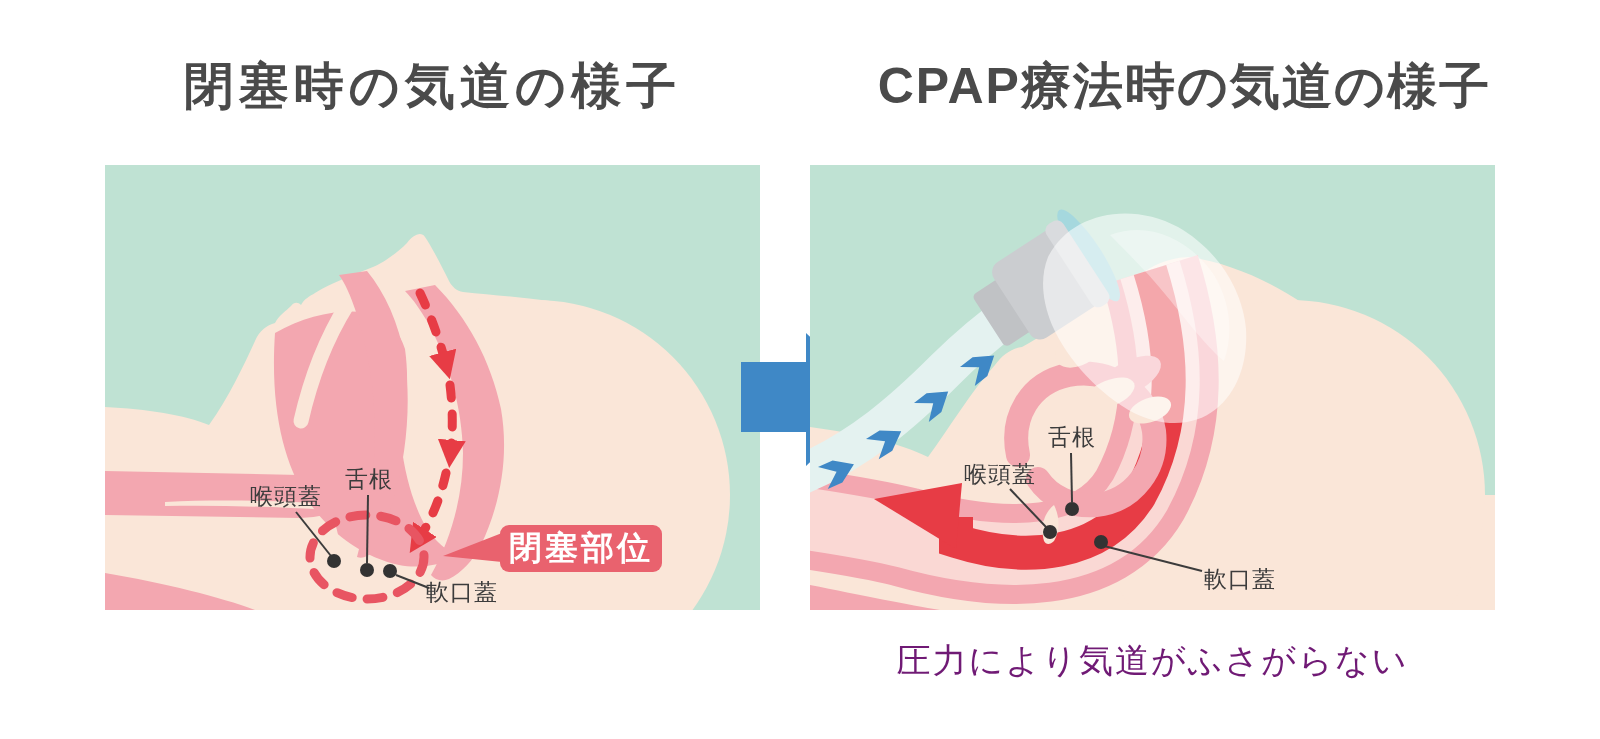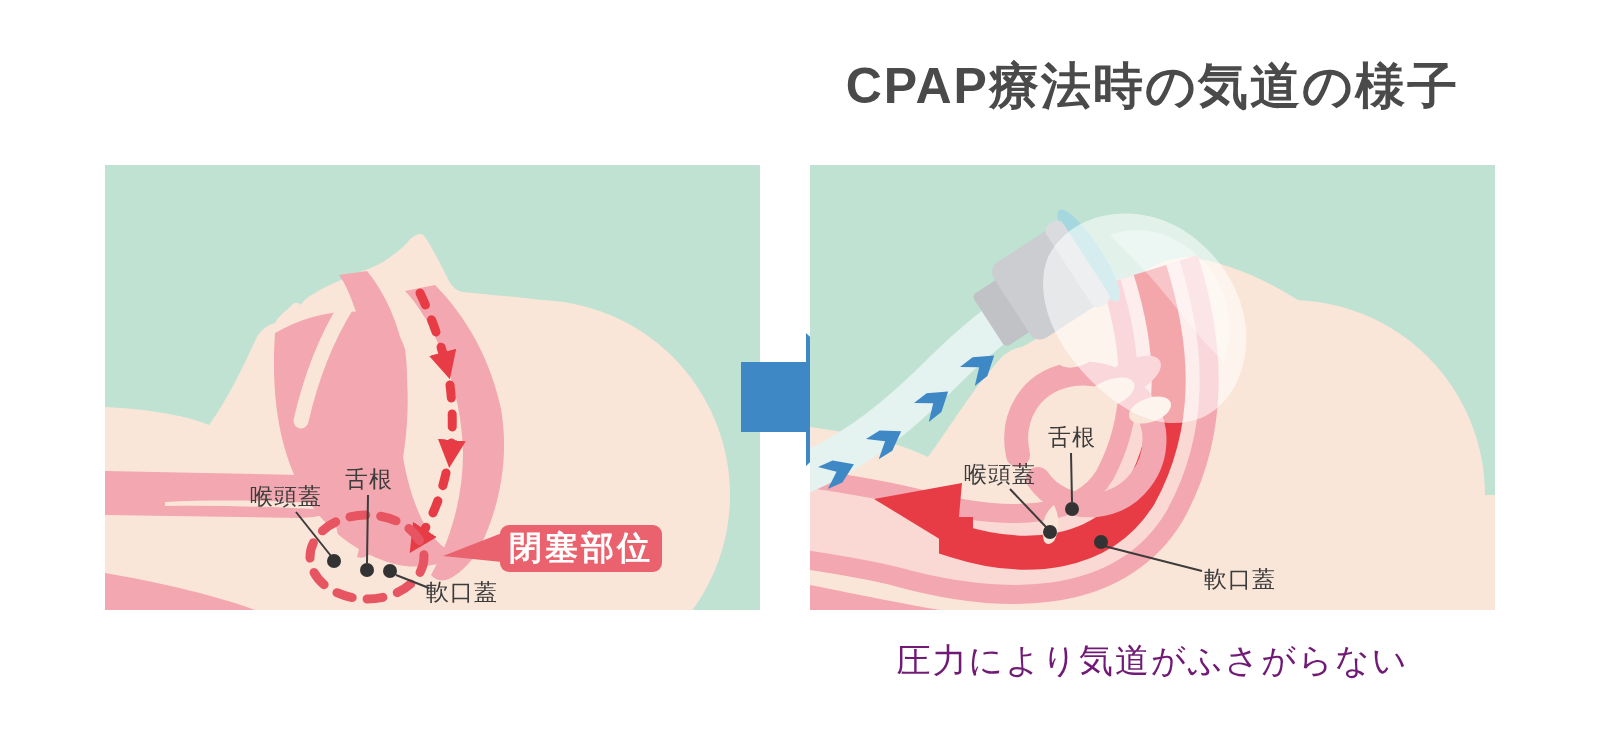--- a/index.html
+++ b/index.html
@@ -1,37 +1,38 @@
 <!DOCTYPE html>
 <html><head>
 <meta charset="utf-8">
 <style>
   html,body{margin:0;padding:0;background:#ffffff;}
   .stage{position:relative;width:1600px;height:739px;background:#ffffff;overflow:hidden;
          font-family:"Liberation Sans","DejaVu Sans",sans-serif;}
   .panel-title{position:absolute;top:50px;height:72px;line-height:72px;text-align:center;
                font-size:50px;font-weight:700;color:#4a4a4a;letter-spacing:5px;white-space:nowrap;}
   #title-left{left:105px;width:655px;}
-  #title-right{left:810px;width:685px;letter-spacing:2px;}
+  #title-right{left:842px;width:685px;letter-spacing:2px;}
   .caption{position:absolute;left:810px;top:638px;width:685px;text-align:center;
            font-size:34px;font-weight:500;color:#701a75;letter-spacing:2px;}
   svg{position:absolute;display:block;}
   #svg-left{left:105px;top:165px;}
   #svg-right{left:810px;top:165px;}
   #svg-mid{left:720px;top:325px;}
   .lbl{font-family:"Liberation Sans","DejaVu Sans",sans-serif;font-size:23px;font-weight:500;
        fill:#3c3c3c;letter-spacing:1px;}
   .badge-txt{font-family:"Liberation Sans","DejaVu Sans",sans-serif;font-size:33px;font-weight:700;
        fill:#ffffff;letter-spacing:3px;}
 </style>
 </head>
 <body>
 
 <div class="stage">
 
+  <div id="title-left" class="panel-title">閉塞時の気道の様子</div>
   <div id="title-right" class="panel-title">CPAP療法時の気道の様子</div>
 
   <svg id="svg-left" width="655" height="445" viewBox="0 0 655 445">
     <defs>
       <marker id="rh" markerUnits="userSpaceOnUse" markerWidth="28" markerHeight="28" refX="9" refY="14" orient="auto">
         <path d="M0,0 L28,14 L0,28 Z" fill="#e73c45"></path>
       </marker>
     </defs>
     <rect x="0" y="0" width="655" height="445" fill="#bfe2d3"></rect>
 

